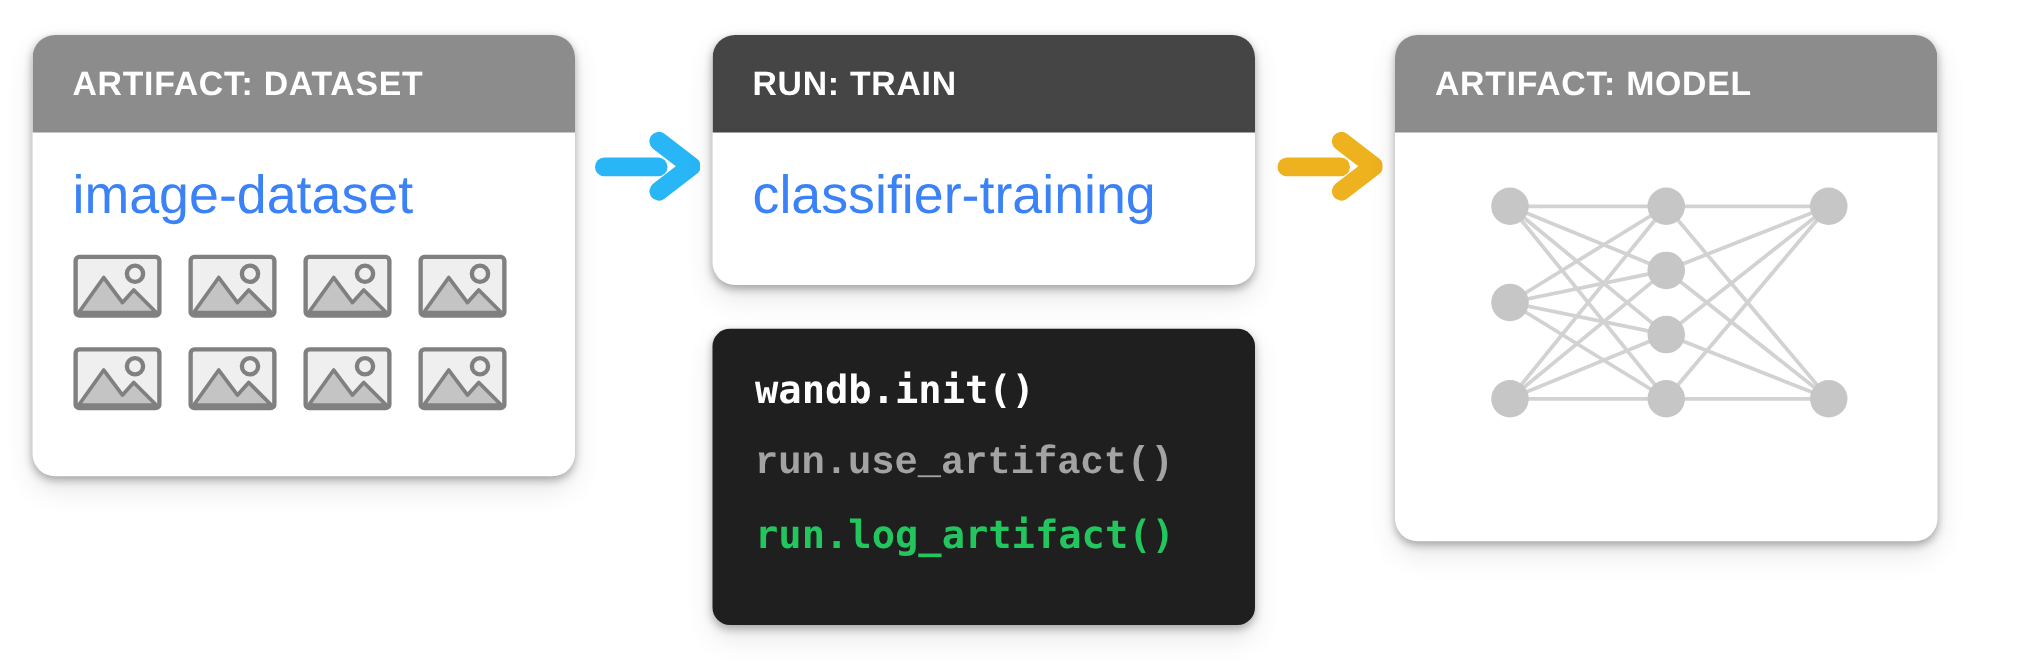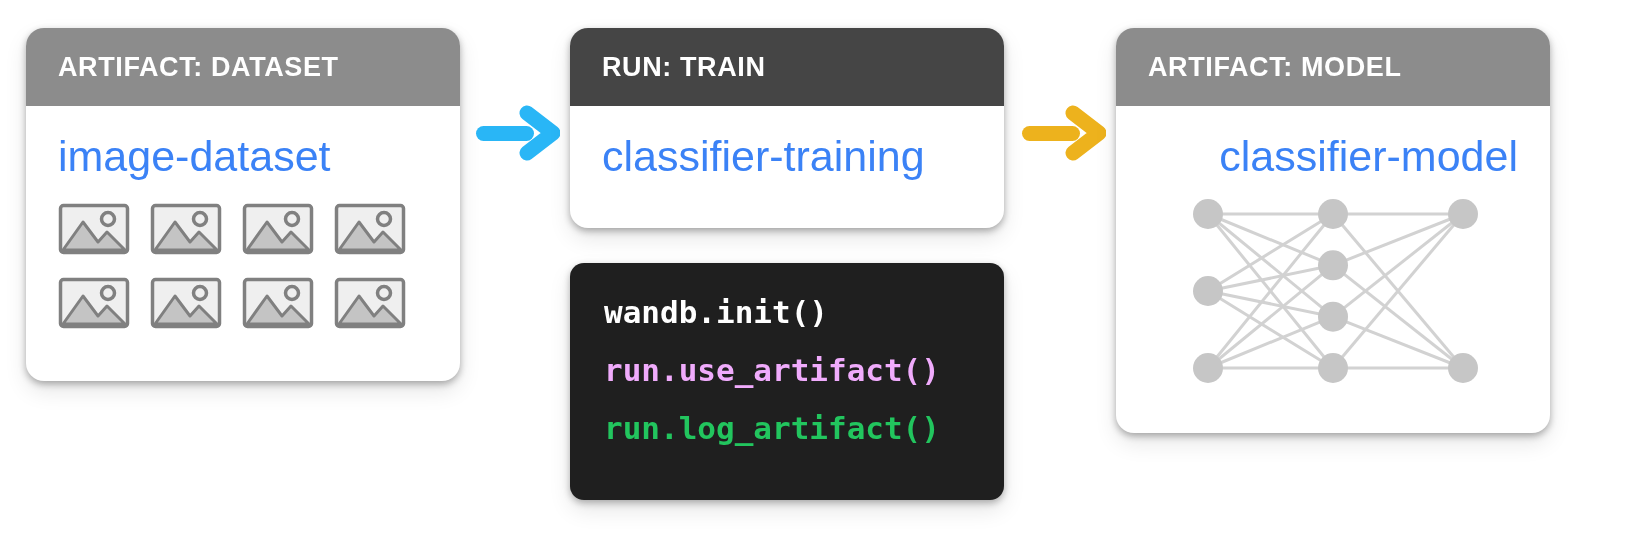--- a/index.html
+++ b/index.html
@@ -181,37 +181,36 @@
     <div class="card-header dark" style="background: rgb(69, 69, 69);">
       <span class="card-header-label">RUN: TRAIN</span>
     </div>
     <div class="card-body">
       <div class="card-title">classifier-training</div>
     </div>
   </div>
 
   <div id="code-block" style="background: rgb(31, 31, 31);">
     <div class="code-line" style="color: rgb(255, 255, 255);">wandb.init()</div>
-    <div class="code-line" style="color: #f0abfc;">run.use_artifact()</div>
+    <div class="code-line" style="color: #a3a3a3; font-family: Liberation Mono, monospace;">run.use_artifact()</div>
     <div class="code-line" style="color: #22c55e;">run.log_artifact()</div>
   </div>
 
   <svg class="arrow" id="arrow-run-to-model" viewBox="0 0 88 56">
     <g id="arrow2-g">
       <rect x="4" y="21" width="58" height="15" rx="7.5" fill="#edb21d"></rect>
       <path d="M 55 8 L 81 28 L 55 48" fill="none" stroke-width="15" stroke-linecap="round" stroke-linejoin="round" stroke="#edb21d"></path>
     </g>
   </svg>
 
   <div class="card" id="card-model">
     <div class="card-header gray" style="background: rgb(140, 140, 140);">
       <span class="card-header-label">ARTIFACT: MODEL</span>
     </div>
     <div class="card-body">
-      <div class="card-title">classifier-model</div>
       <svg id="nn-figure" viewBox="0 0 370 200">
           <line x1="60" y1="23" x2="185" y2="23" stroke="#d2d2d2" stroke-width="3"></line>
           <line x1="60" y1="23" x2="185" y2="74.33333333333334" stroke="#d2d2d2" stroke-width="3"></line>
           <line x1="60" y1="23" x2="185" y2="125.66666666666667" stroke="#d2d2d2" stroke-width="3"></line>
           <line x1="60" y1="23" x2="185" y2="177" stroke="#d2d2d2" stroke-width="3"></line>
           <line x1="60" y1="100" x2="185" y2="23" stroke="#d2d2d2" stroke-width="3"></line>
           <line x1="60" y1="100" x2="185" y2="74.33333333333334" stroke="#d2d2d2" stroke-width="3"></line>
           <line x1="60" y1="100" x2="185" y2="125.66666666666667" stroke="#d2d2d2" stroke-width="3"></line>
           <line x1="60" y1="100" x2="185" y2="177" stroke="#d2d2d2" stroke-width="3"></line>
           <line x1="60" y1="177" x2="185" y2="23" stroke="#d2d2d2" stroke-width="3"></line>

